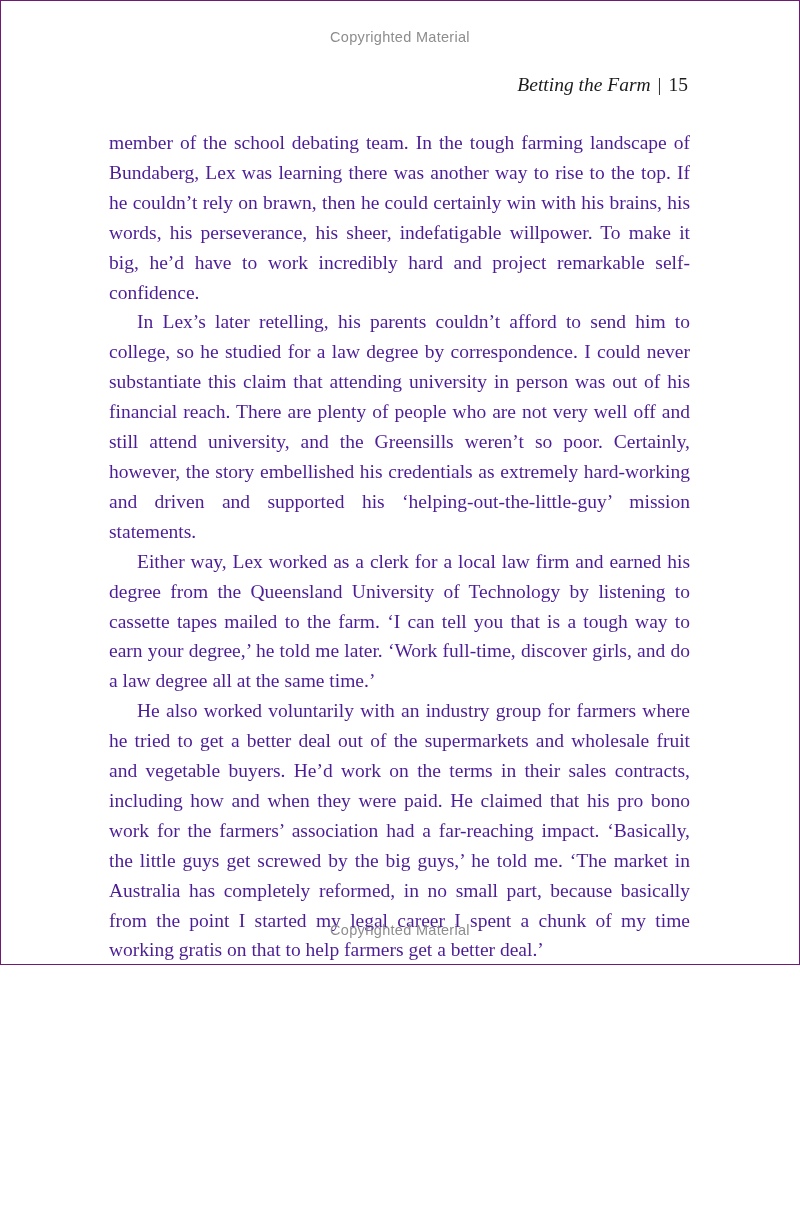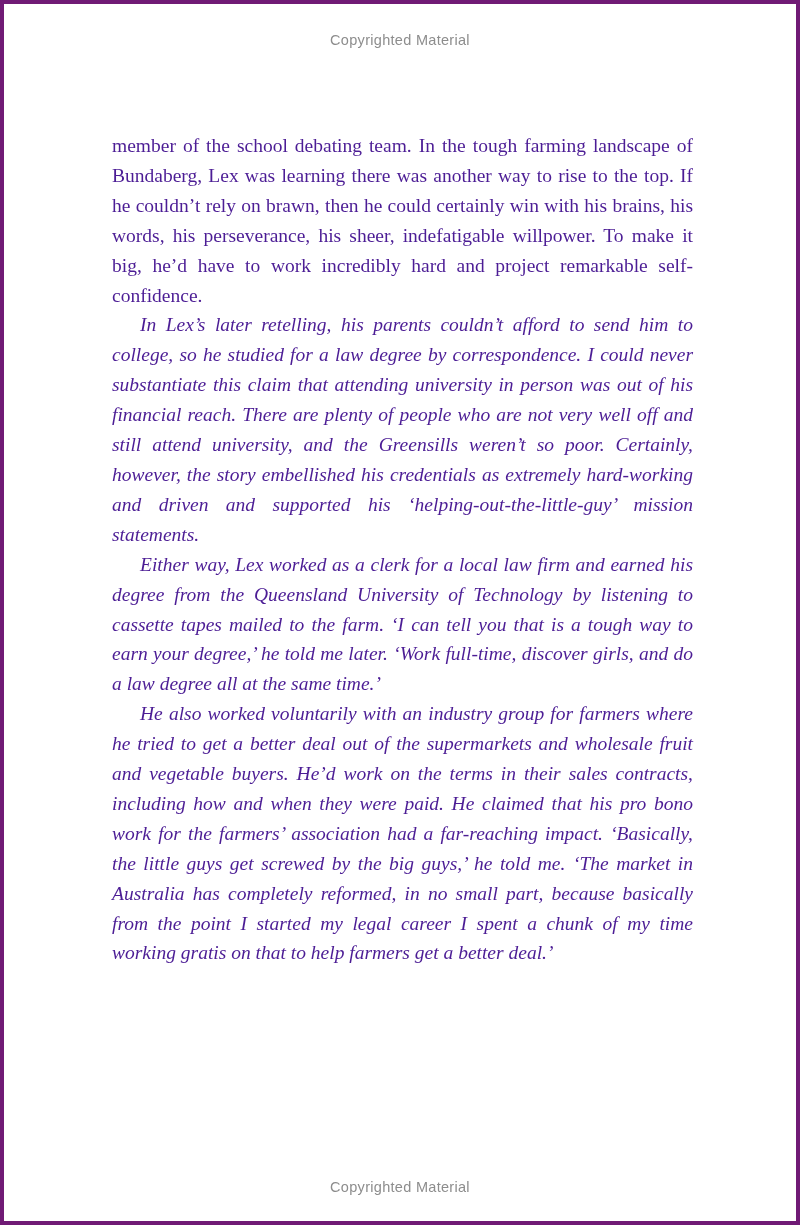--- a/index.html
+++ b/index.html
@@ -5,23 +5,23 @@
   * { margin: 0; padding: 0; box-sizing: border-box; }
   html, body { width: 800px; height: 1225px; }
   body {
     background: #ffffff;
     font-family: "Liberation Serif", serif;
     color: #1c1c1c;
   }
   .page {
     position: relative;
     width: 800px;
-    height: 1225px;
+    height: 965px;
     background: #ffffff;
-    border: 4px solid #701a75;
+    border: 1px solid #701a75;
     overflow: hidden;
   }
   .copyright {
     position: absolute;
     left: 0; right: 0;
     text-align: center;
     color: #8d8d8d;
     font-family: "Liberation Sans", sans-serif;
     font-size: 14.5px;
     letter-spacing: 0.3px;
@@ -45,34 +45,37 @@
     top: 127px;
     left: 108px;
     width: 581px;
   }
   p.para {
     font-size: 19.5px;
     line-height: 29.9px;
     text-align: justify;
     color: #4c1d95;
   }
-  p.para.indent { text-indent: 28px; font-style: italic; }
+  p.para.indent { text-indent: 28px; }
   p.para.section-break { margin-top: 58px; }
   .smallcaps {
     font-variant: small-caps;
     letter-spacing: 0.6px;
   }
 </style>
 </head>
 <body>
 
 <div class="page">
 
   <div class="copyright top">Copyrighted Material</div>
 
+  <div class="running-head">
+    <span class="title">Betting the Farm</span><span class="sep">|</span><span class="pagenum">15</span>
+  </div>
 
   <div class="page-body" id="paragraphs">
       <p class="para">member of the school debating team. In the tough farming landscape of Bundaberg, Lex was learning there was another way to rise to the top. If he couldn’t rely on brawn, then he could certainly win with his brains, his words, his perseverance, his sheer, indefatigable willpower. To make it big, he’d have to work incredibly hard and project remarkable self-confidence.</p>
       <p class="para indent">In Lex’s later retelling, his parents couldn’t afford to send him to college, so he studied for a law degree by correspondence. I could never substantiate this claim that attending university in person was out of his financial reach. There are plenty of people who are not very well off and still attend university, and the Greensills weren’t so poor. Certainly, however, the story embellished his credentials as extremely hard-working and driven and supported his ‘helping-out-the-little-guy’ mission statements.</p>
       <p class="para indent">Either way, Lex worked as a clerk for a local law firm and earned his degree from the Queensland University of Technology by listening to cassette tapes mailed to the farm. ‘I can tell you that is a tough way to earn your degree,’ he told me later. ‘Work full-time, discover girls, and do a law degree all at the same time.’</p>
       <p class="para indent">He also worked voluntarily with an industry group for farmers where he tried to get a better deal out of the supermarkets and wholesale fruit and vegetable buyers. He’d work on the terms in their sales contracts, including how and when they were paid. He claimed that his pro bono work for the farmers’ association had a far-reaching impact. ‘Basically, the little guys get screwed by the big guys,’ he told me. ‘The market in Australia has completely reformed, in no small part, because basically from the point I started my legal career I spent a chunk of my time working gratis on that to help farmers get a better deal.’</p>
     </div>
 
   <div class="copyright bottom">Copyrighted Material</div>
 

